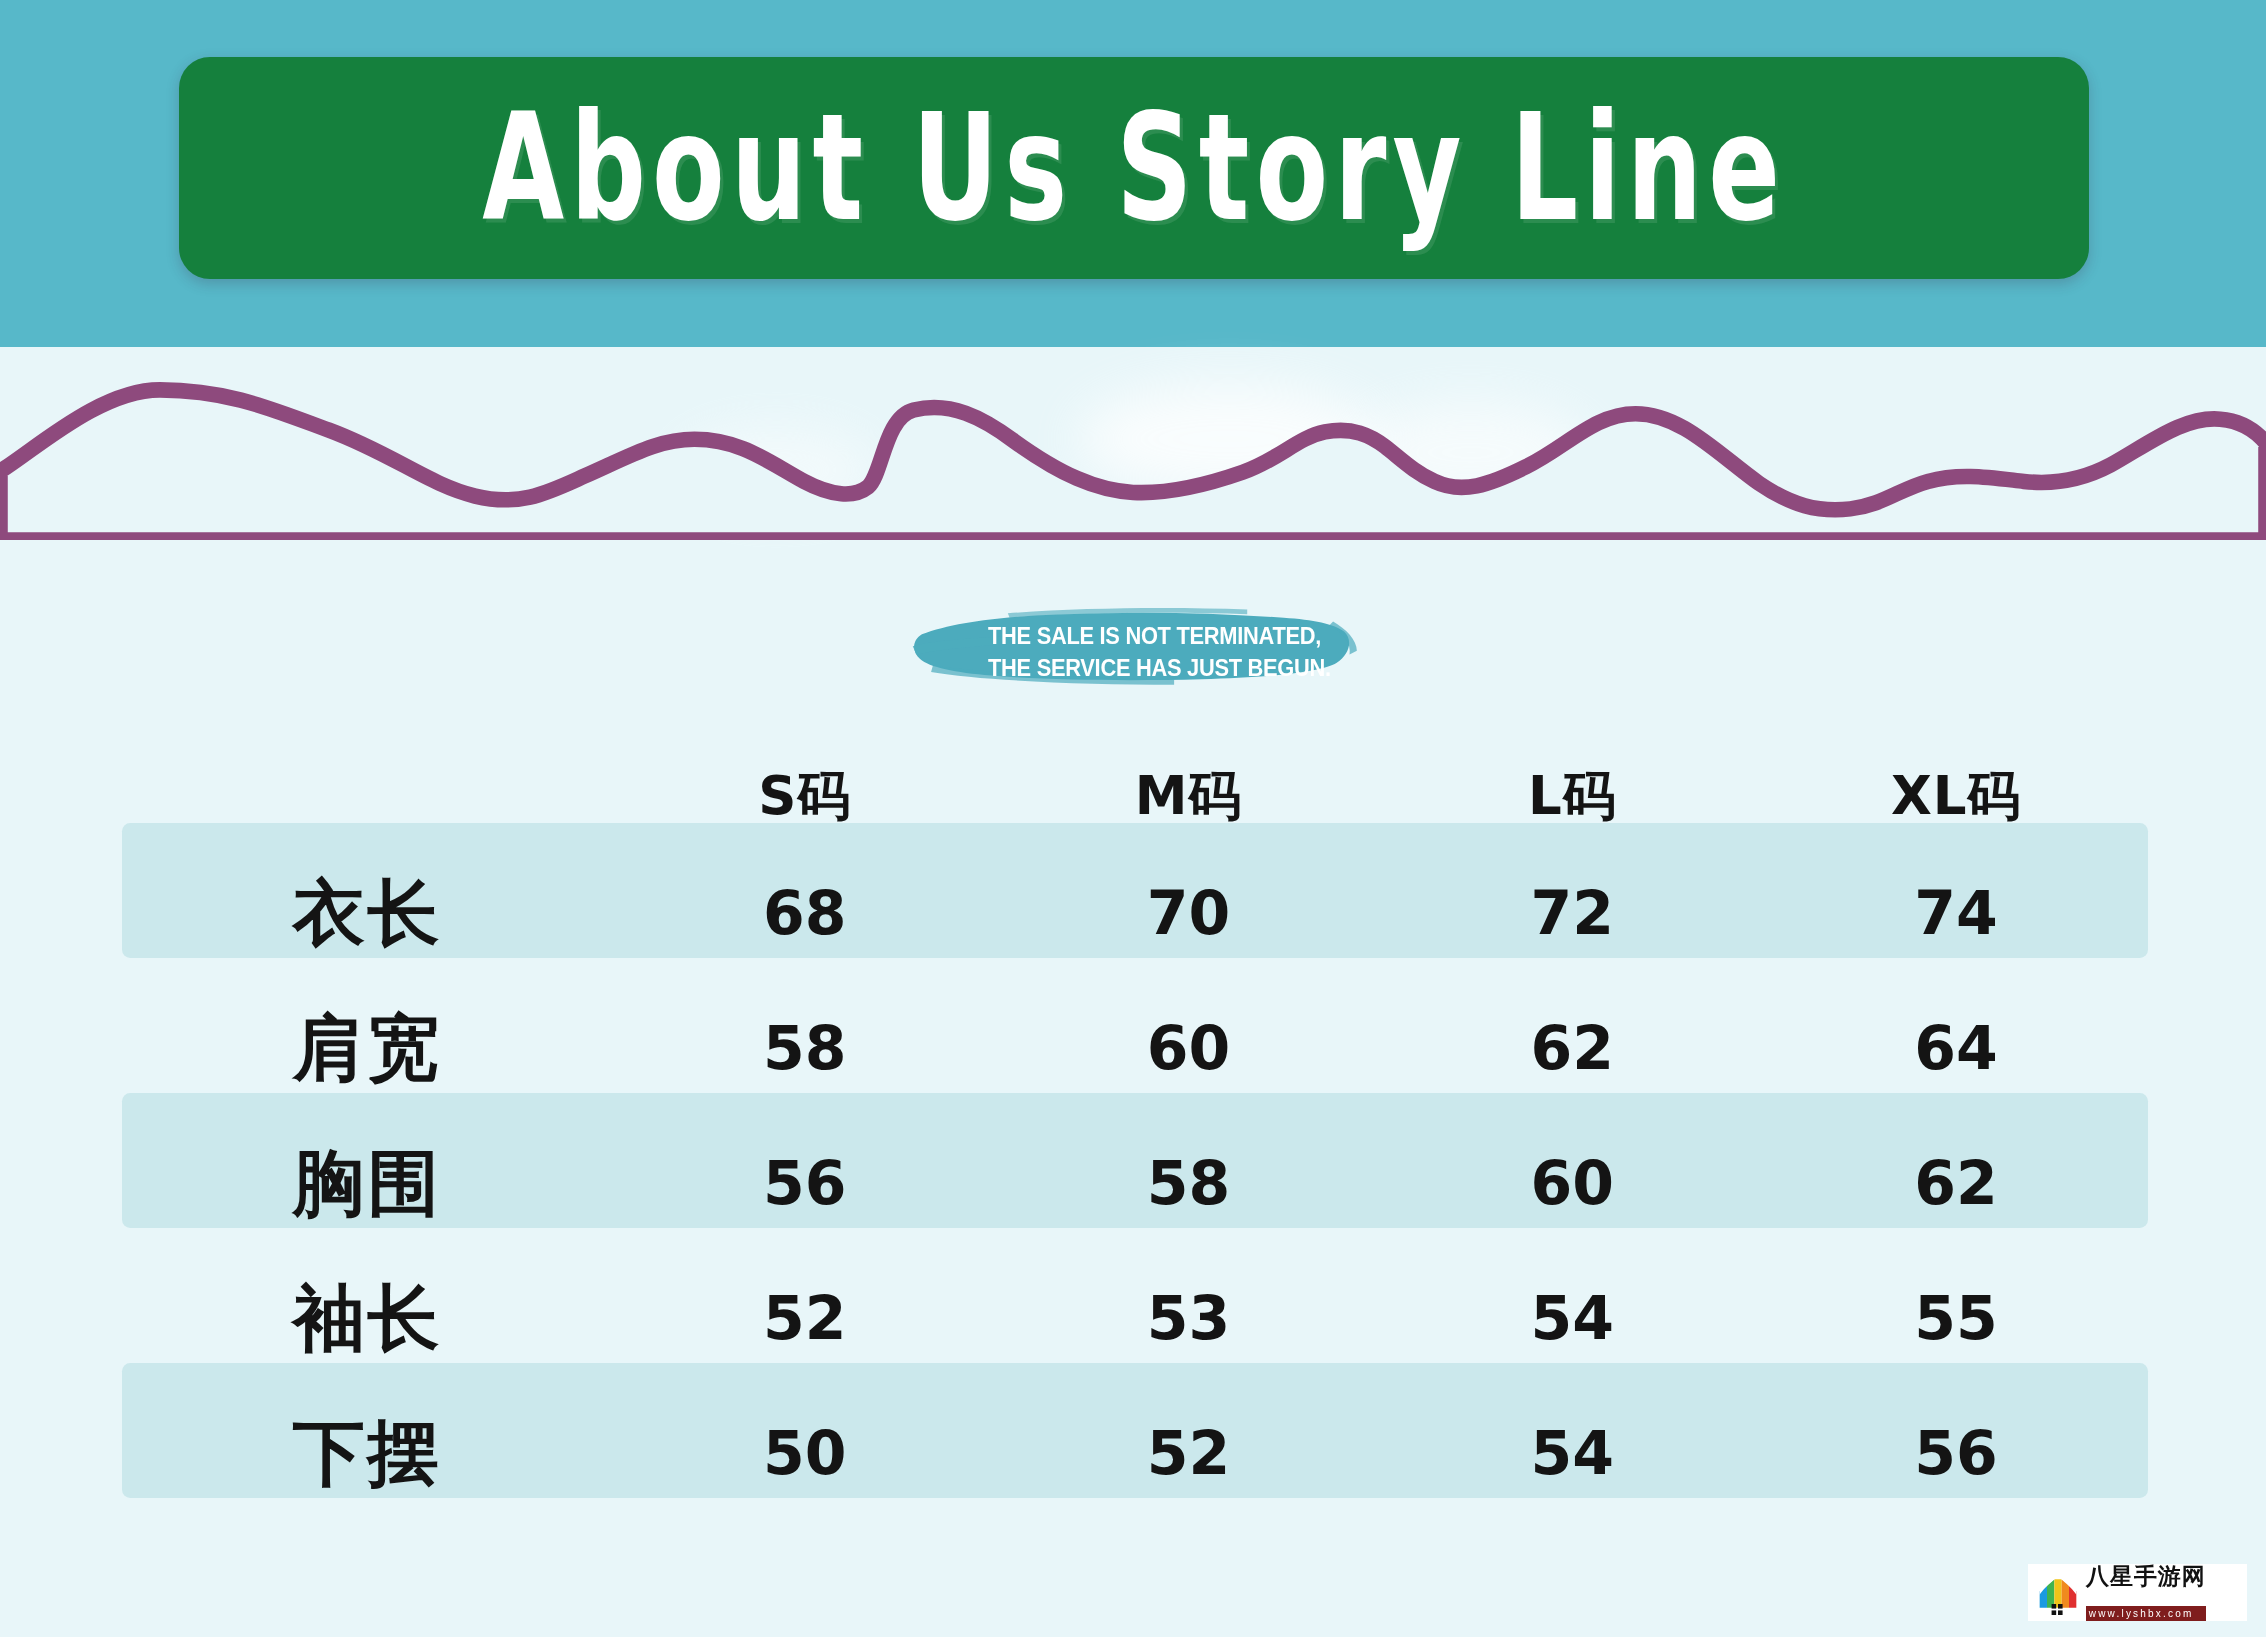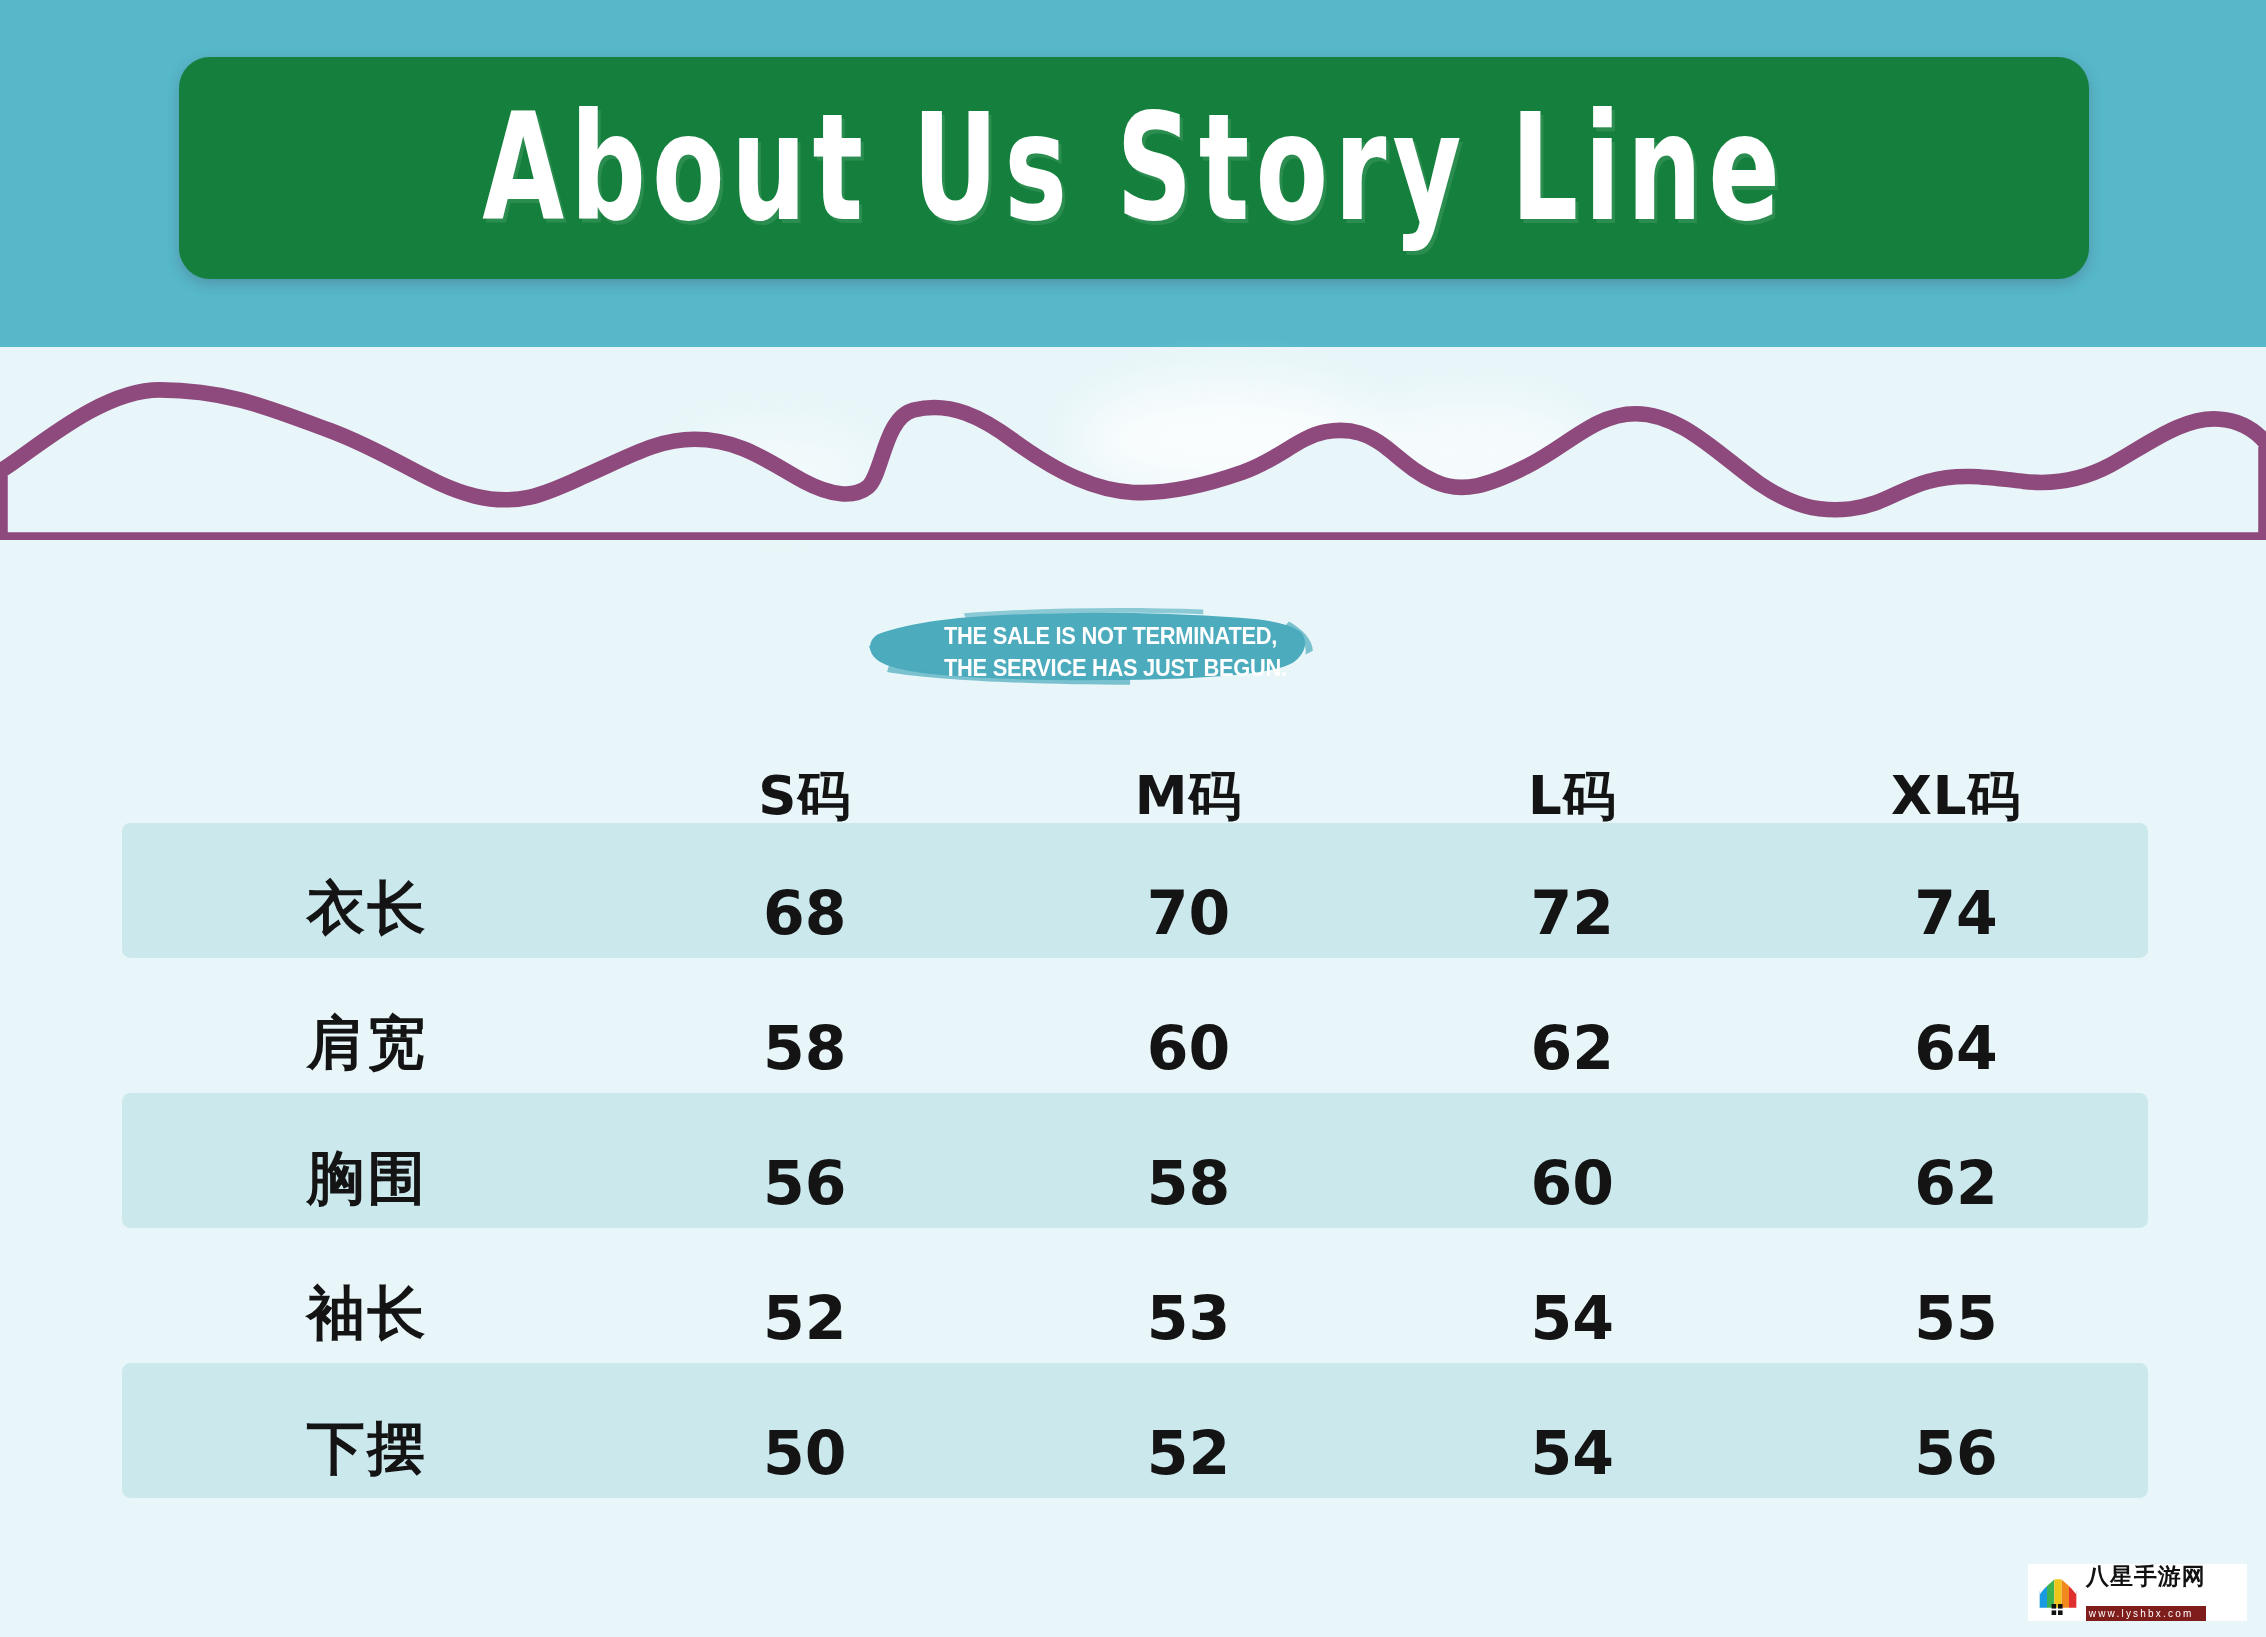--- a/index.html
+++ b/index.html
@@ -76,21 +76,21 @@
     letter-spacing: 7.3px;
     transform: scaleX(.84) scaleY(1.18);
     transform-origin: center;
     white-space: nowrap;
     text-shadow: 3.7px 3.7px 0 rgba(255,255,255,.10);
   }
 
   
   .brush {
     position: absolute;
-    left: 856px;
+    left: 900px;
     top: 594px;
     width: 466px;
     height: 99px;
   }
   .brush svg {
     position: absolute;
     inset: 0;
     width: 466px;
     height: 99px;
   }
@@ -130,23 +130,22 @@
   .cell {
     text-align: center;
     color: #141414;
     font-family: "DejaVu Sans", "Liberation Sans", sans-serif;
     font-weight: 700;
     line-height: 1;
     margin-top: 45px;
   }
   .cell.label {
     width: 491px;
-    font-size: 58px;
+    font-size: 72px;
     letter-spacing: 2.7px;
-    font-family: Liberation Mono, monospace;
   }
   .cell.val {
     width: 384px;
     font-size: 60px;
   }
   .trow.head .cell.val {
     font-size: 53px;
     letter-spacing: 0.9px;
   }
   .trow.head .cell.label { font-size: 53px; }

